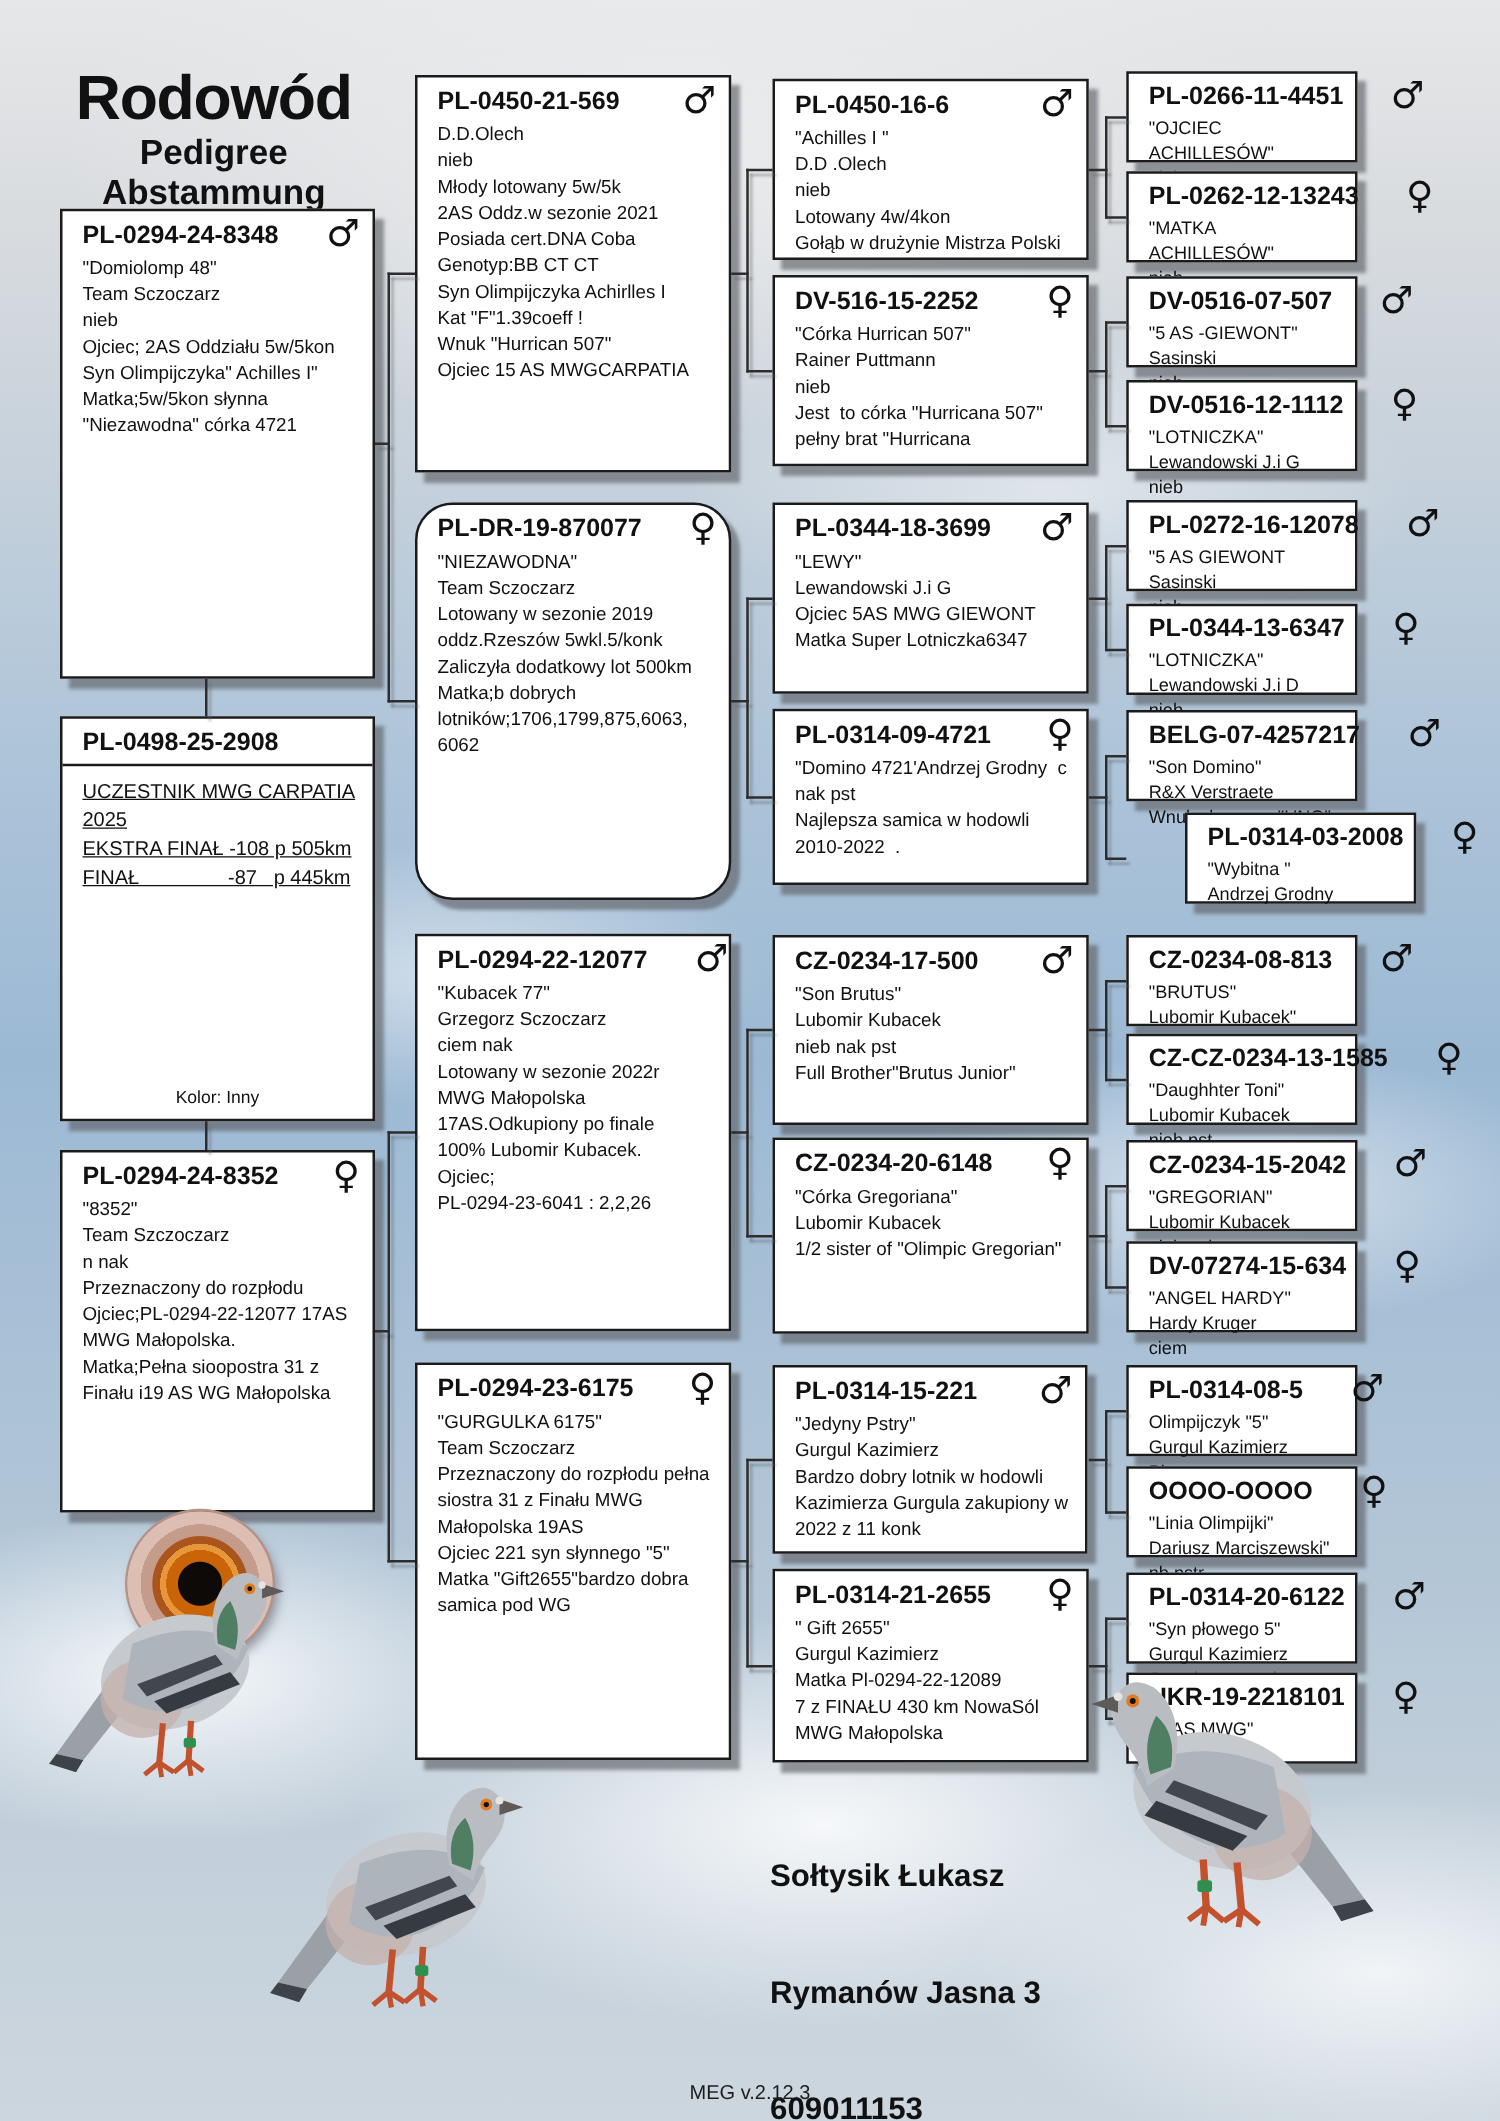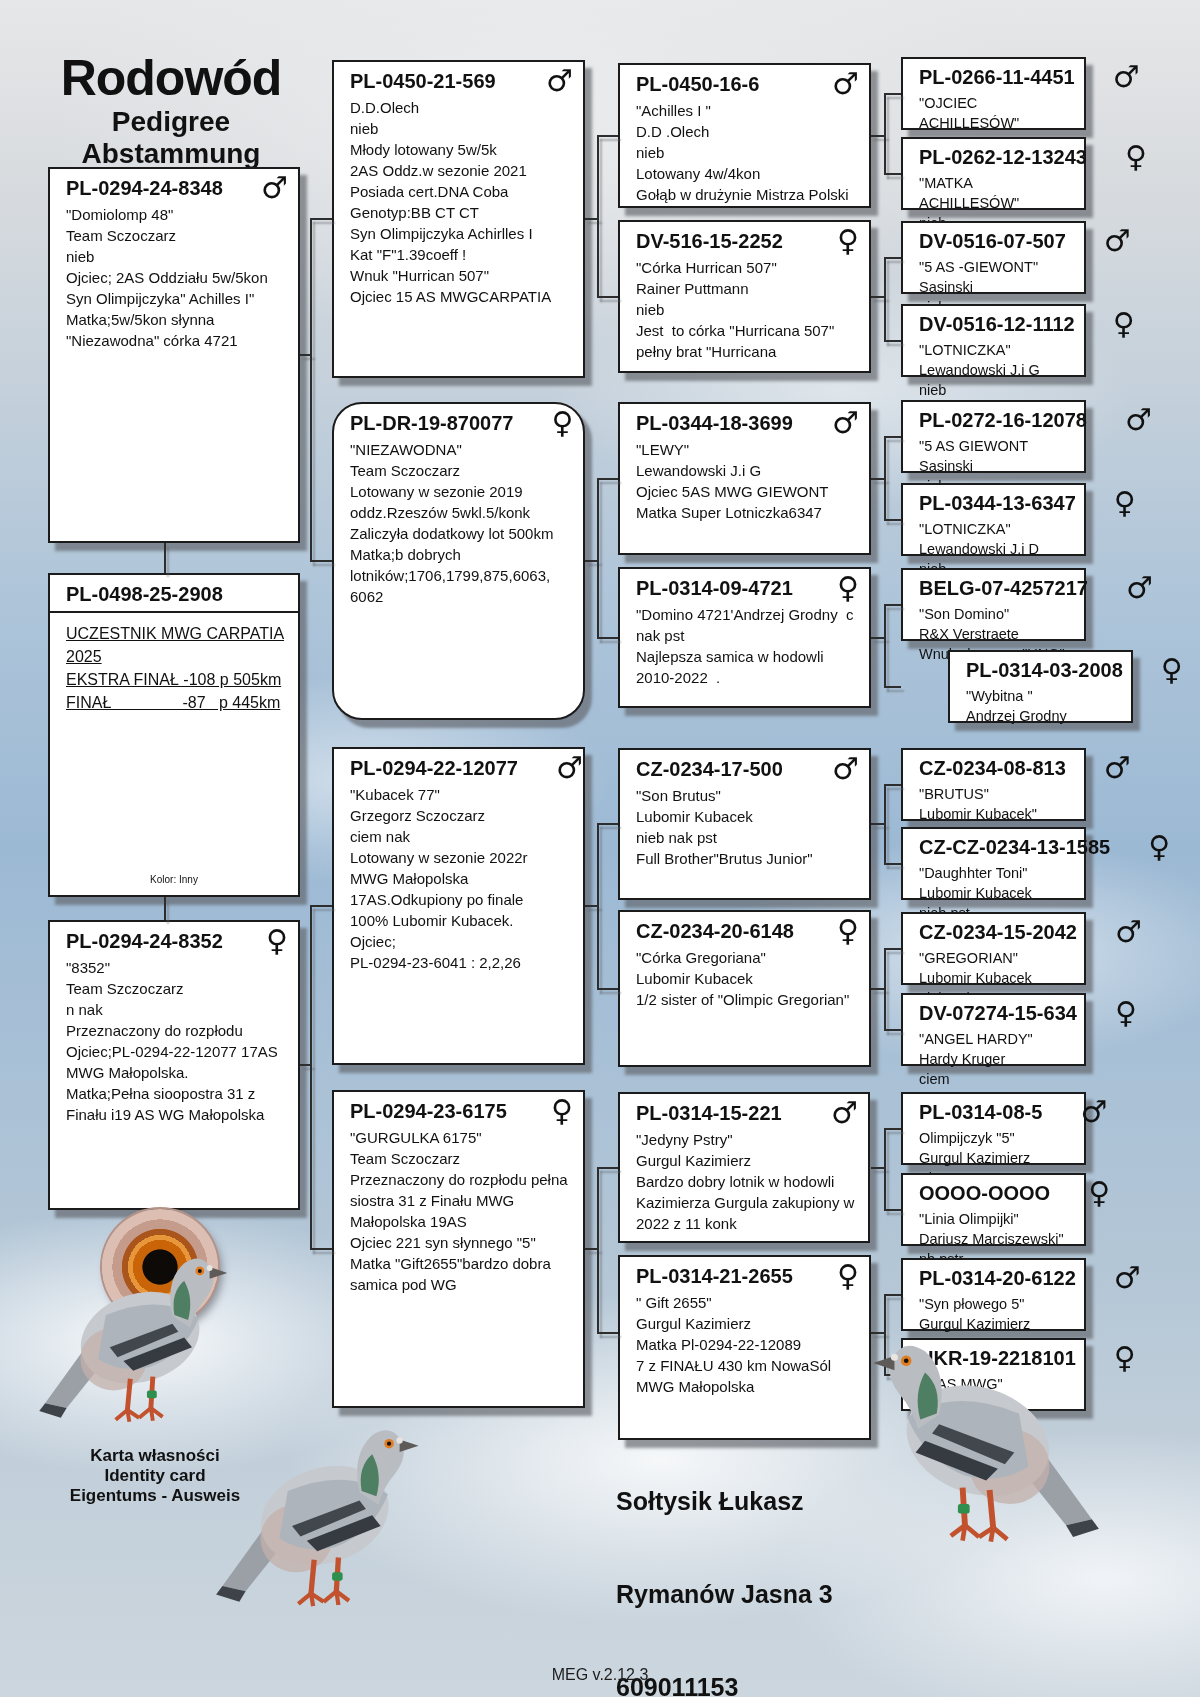--- a/index.html
+++ b/index.html
@@ -22,21 +22,21 @@
         box-shadow:7px 8px 3px rgba(96,99,104,.65);}
   .pbox-head{display:flex;justify-content:space-between;align-items:flex-start;padding:8px 10px 0 16px;gap:38px;}
   .ring{font-weight:bold;font-size:20px;white-space:nowrap;}
   .sex{font-size:30px;line-height:22px;font-family:"DejaVu Sans",sans-serif;font-weight:normal;}
   .pbox-body{padding:4px 10px 0 16px;font-size:15px;line-height:21px;white-space:pre-wrap;}
   .c2 .pbox-body{font-size:15px;}
   .c3 .pbox-body{font-size:14.5px;line-height:20px;}
   .c3 .pbox-head{padding-top:7px;}
   .subject .pbox-body{font-size:16px;line-height:23px;margin-top:12px;text-decoration:underline;}
   .sep{position:absolute;left:0;right:0;top:36px;border-top:2px solid #1b1b1b;}
-  .color-note{position:absolute;bottom:10px;left:0;right:0;text-align:center;font-size:10px;}
+  .color-note{position:absolute;bottom:10px;left:0;right:0;text-align:center;font-size:14px;}
   .cline{position:absolute;background:#2d2d2d;box-shadow:3px 4px 2px rgba(98,101,106,.45);}
   .owner{position:absolute;left:616px;top:1424px;font-size:25px;font-weight:bold;line-height:31px;white-space:pre-wrap;}
   .karta{position:absolute;left:36px;top:1446px;width:238px;text-align:center;font-weight:bold;
          font-size:17px;line-height:20px;white-space:pre-wrap;}
   .footer{position:absolute;left:0;right:0;top:1666px;text-align:center;font-size:16px;color:#1d1d1d;}
   .pigeon{position:absolute;}
   .pigeon svg{width:100%;height:100%;}
   #pigeon-left-1{left:26px;top:1222px;width:238px;height:235px;}
   #pigeon-left-2{left:214px;top:1272px;width:232px;height:372px;}
   #pigeon-right{left:838px;top:1302px;width:268px;height:282px;transform:scaleX(-1);}
@@ -220,21 +220,21 @@
         <div class="pbox-head">
           <span class="ring">PL-0314-15-221</span>
           <span class="sex">♂</span>
         </div>
         <div class="pbox-body">"Jedyny Pstry"
 Gurgul Kazimierz
 Bardzo dobry lotnik w hodowli
 Kazimierza Gurgula zakupiony w
 2022 z 11 konk</div>
       </div>
-      <div class="pbox c2" style="left: 618px; top: 1255px; width: 253px; height: 185px;">
+      <div class="pbox c2" style="left: 618px; top: 1255px; width: 253px; height: 155px;">
         <div class="pbox-head">
           <span class="ring">PL-0314-21-2655</span>
           <span class="sex">♀</span>
         </div>
         <div class="pbox-body">" Gift 2655"
 Gurgul Kazimierz
 Matka Pl-0294-22-12089
 7 z FINAŁU 430 km NowaSól
 MWG Małopolska</div>
       </div>
@@ -496,17 +496,14 @@
     <path d="M92 192 L80 202 M92 192 L94 204 M92 192 L104 200 M116 190 L104 200 M116 190 L118 203 M116 190 L128 199" stroke="#c2512d" stroke-width="4" fill="none"></path>
     <rect x="112" y="172" width="10" height="8" rx="2" fill="#2f8f4e"></rect>
   </svg></div>
 
   <div class="owner">
     <div>Sołtysik Łukasz</div>
     <div>Rymanów Jasna 3</div>
     <div>609011153</div>
   </div>
 
-  <div class="karta">Karta własności
-Identity card
-Eigentums - Ausweis</div>
   <div class="footer">MEG v.2.12.3</div>
 </div>
 
 </body></html>

